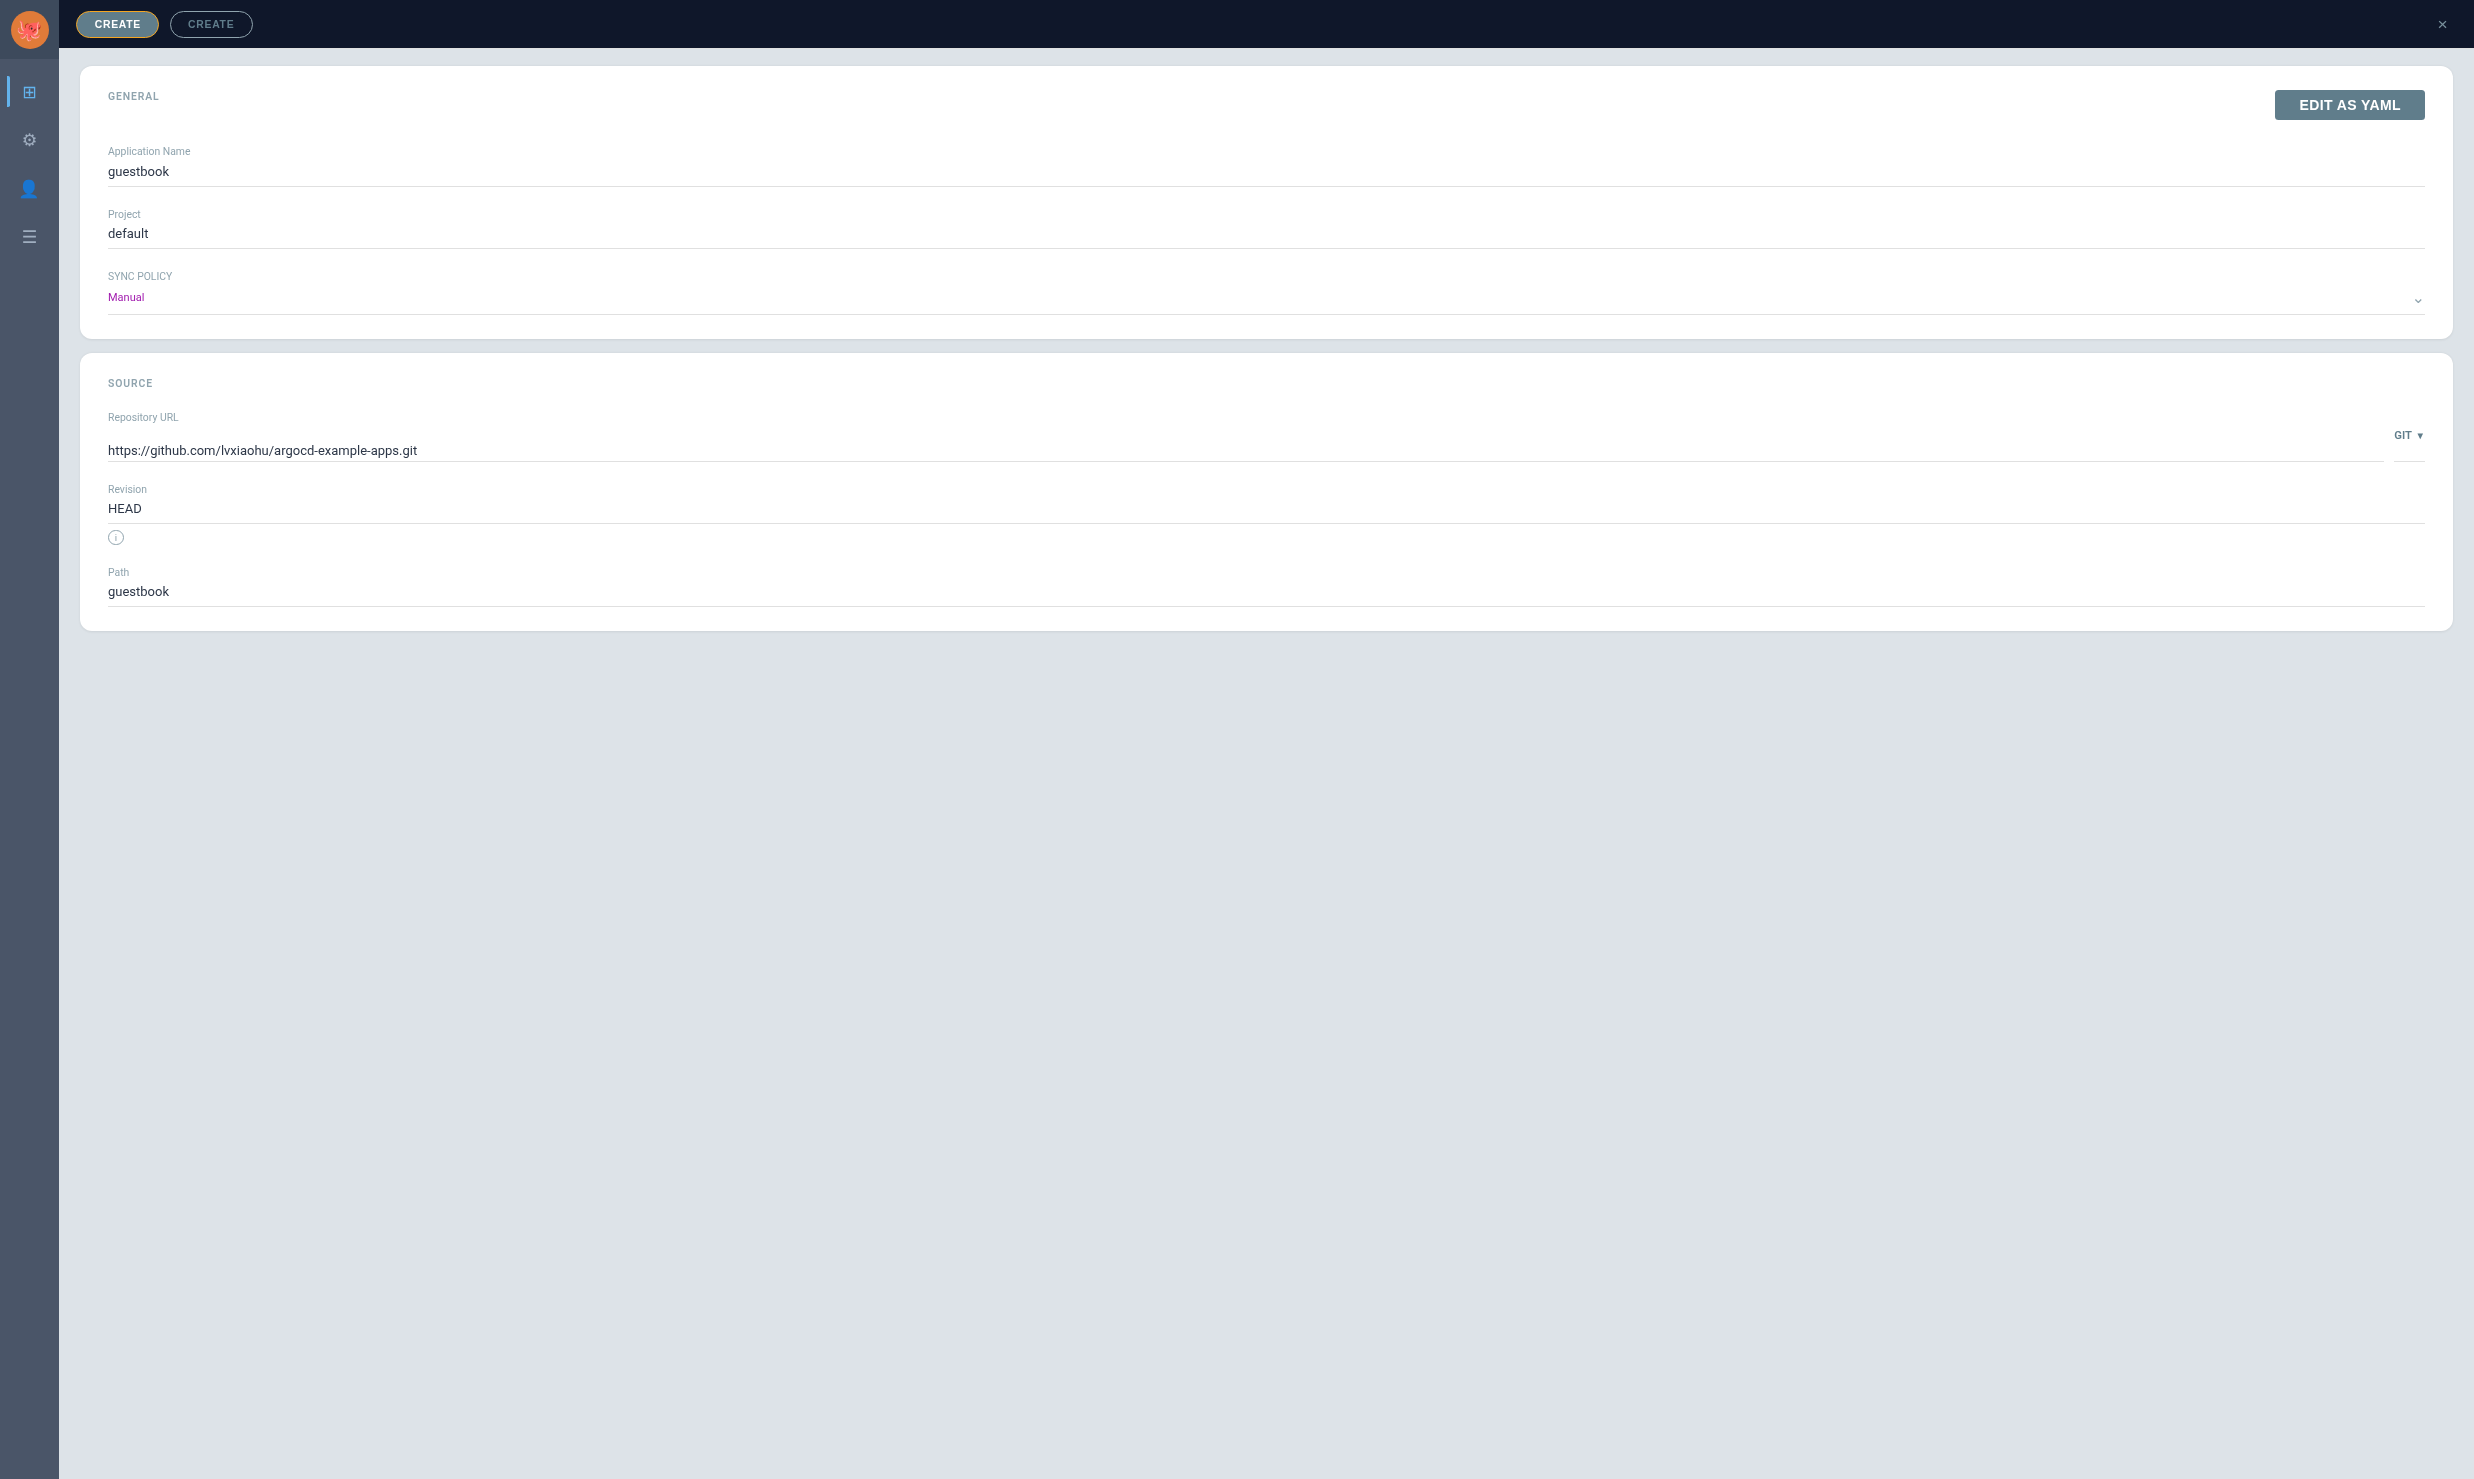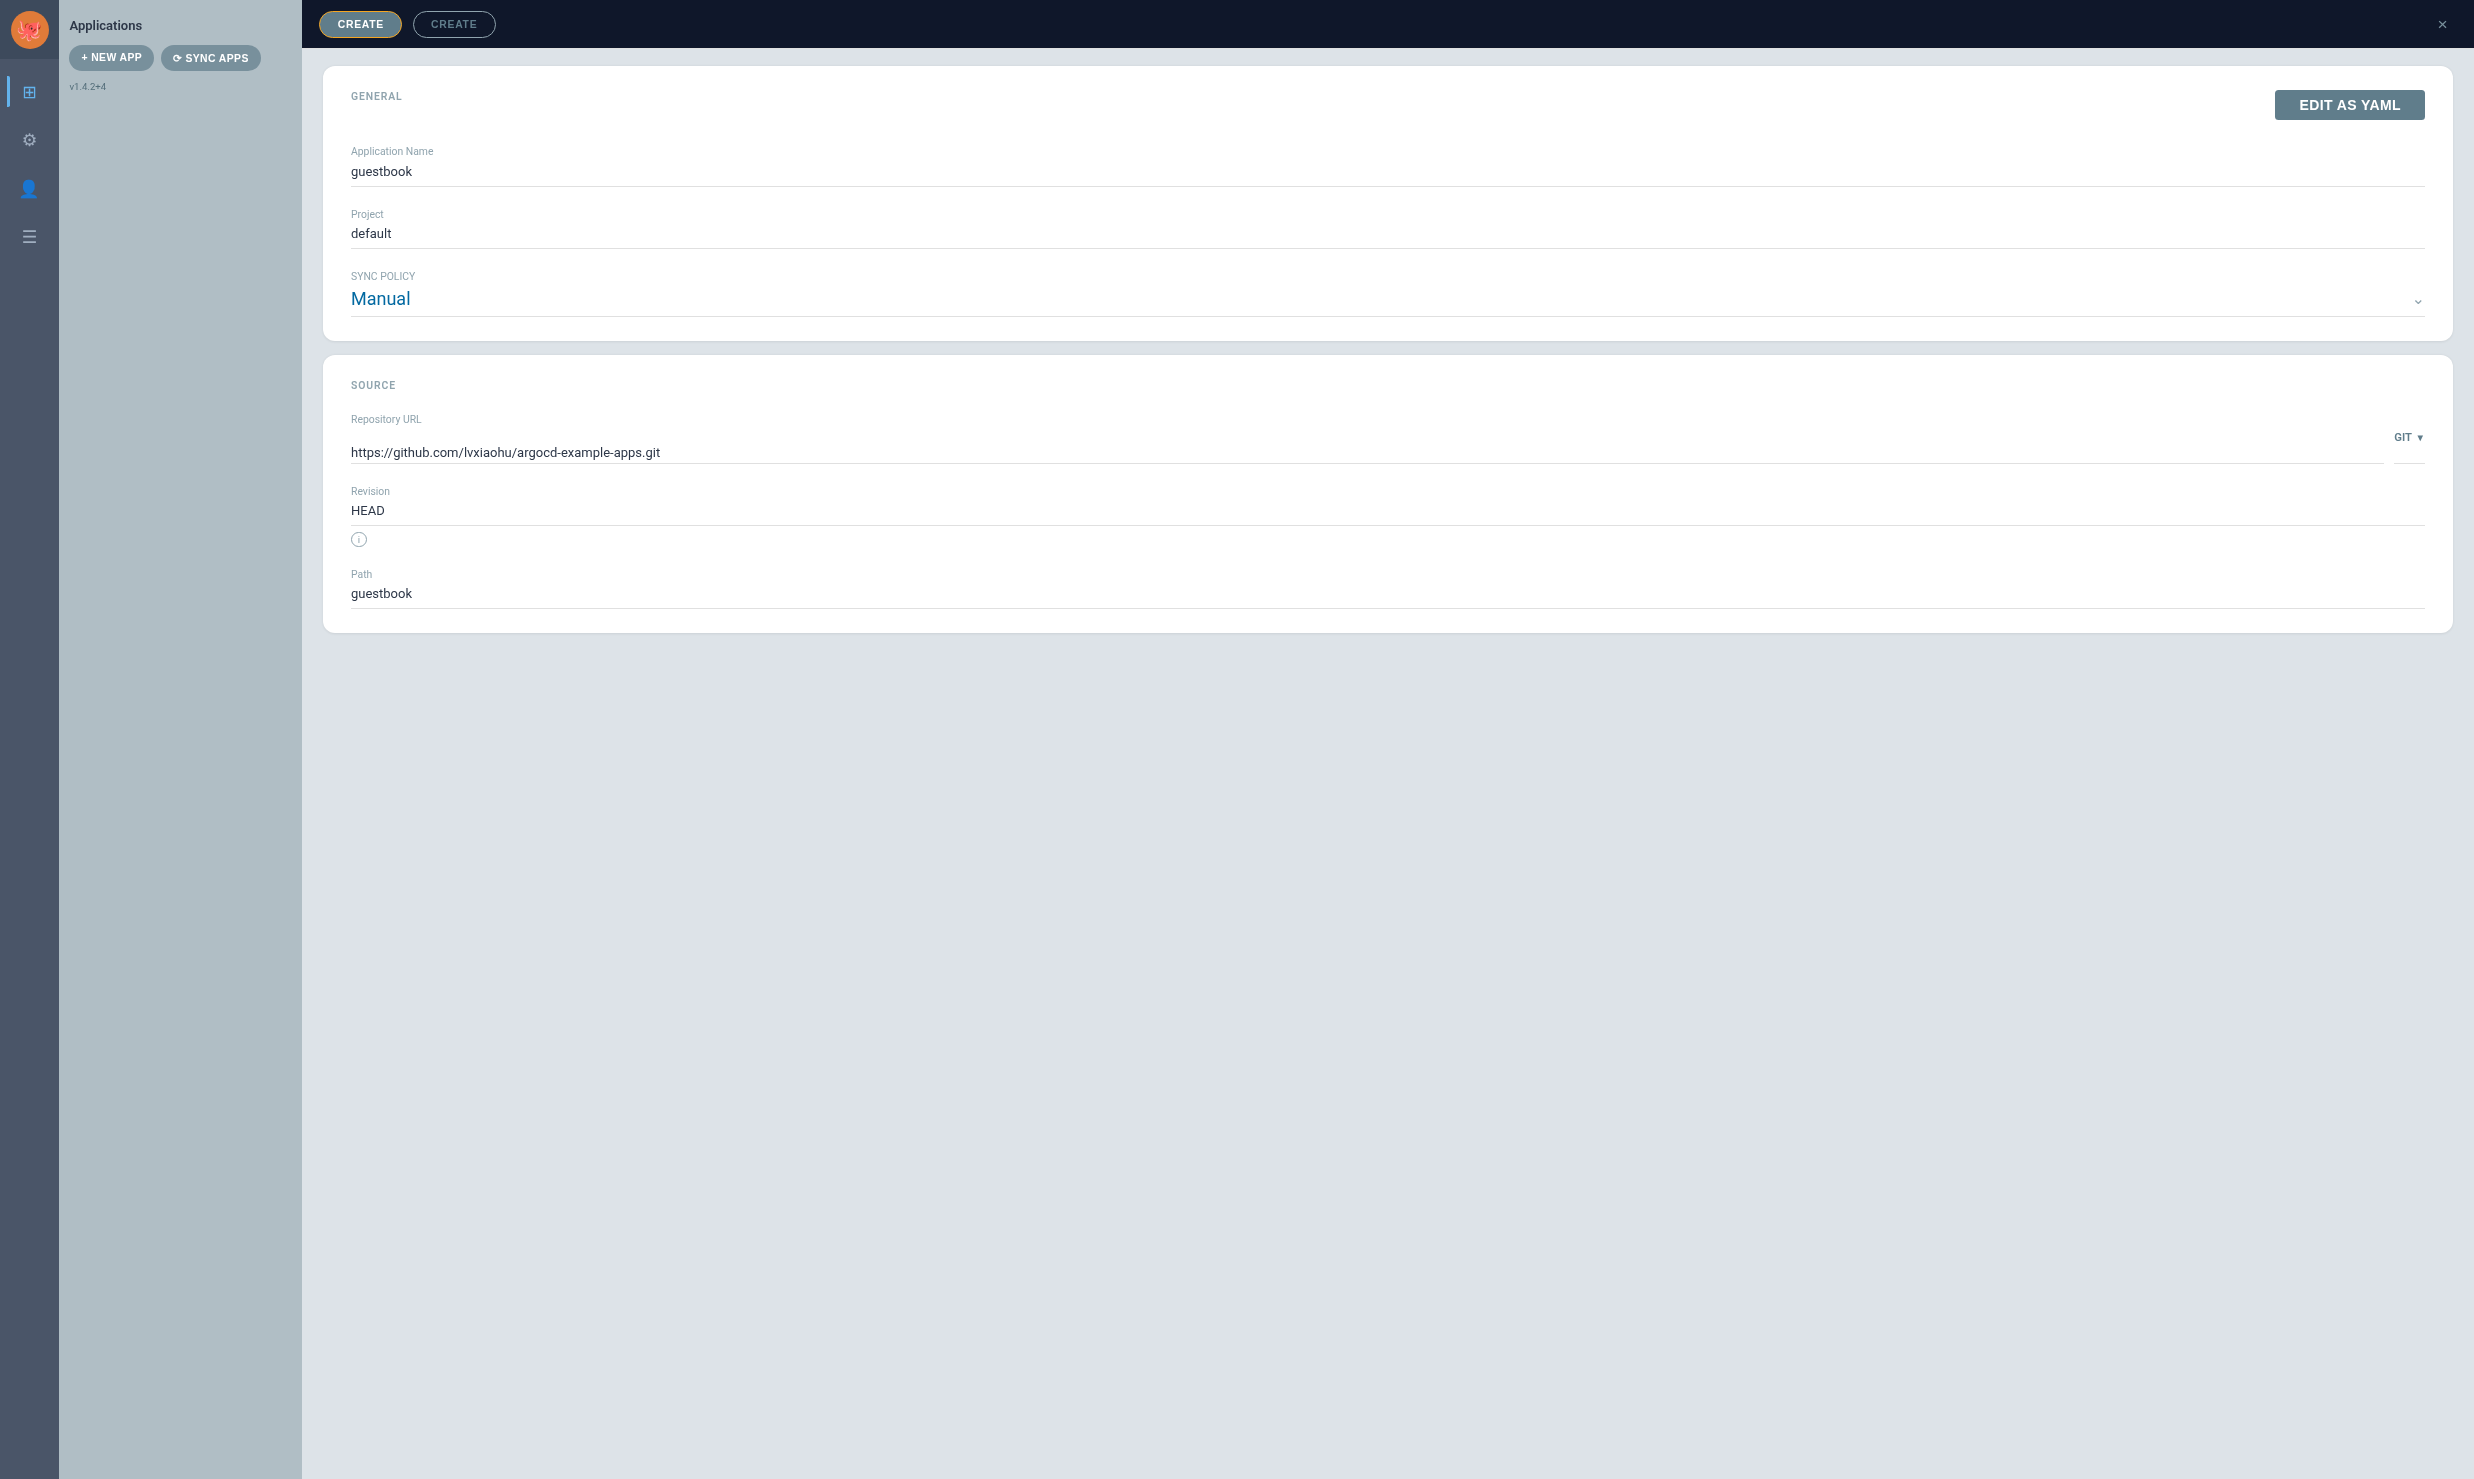--- a/index.html
+++ b/index.html
@@ -250,22 +250,22 @@
     
     .dropdown-field {
       display: flex;
       align-items: center;
       justify-content: space-between;
       padding-bottom: 7px;
       border-bottom: 0.9px solid #e0e0e0;
       cursor: pointer;
     }
     .dropdown-text {
-      font-size: 18px;
-      color: #0369a1;
+      font-size: 11px;
+      color: #a21caf;
     }
     .chevron-down {
       color: #90a4ae;
       font-size: 15.7px;
     }
 
     
     .repo-url-row {
       display: flex;
       align-items: flex-end;
@@ -333,28 +333,20 @@
     </div>
     <div class="sidebar-item">
       <span class="sidebar-icon">☰</span>
     </div>
   </div>
 </div>
 
 <div class="main-area">
   <div class="full-layout">
 
-    <div class="left-panel">
-      <div class="left-panel-title">Applications</div>
-      <div class="left-panel-actions">
-        <button class="btn-outline">+ NEW APP</button>
-        <button class="btn-outline">⟳ SYNC APPS</button>
-      </div>
-      <div class="version-tag">v1.4.2+4</div>
-    </div>
 
     <div class="app-content">
 
       <div class="top-bar">
         <button class="btn-create">CREATE</button>
         <button class="btn-cancel">CREATE</button>
         <div class="spacer"></div>
         <button class="close-btn">×</button>
       </div>
 

